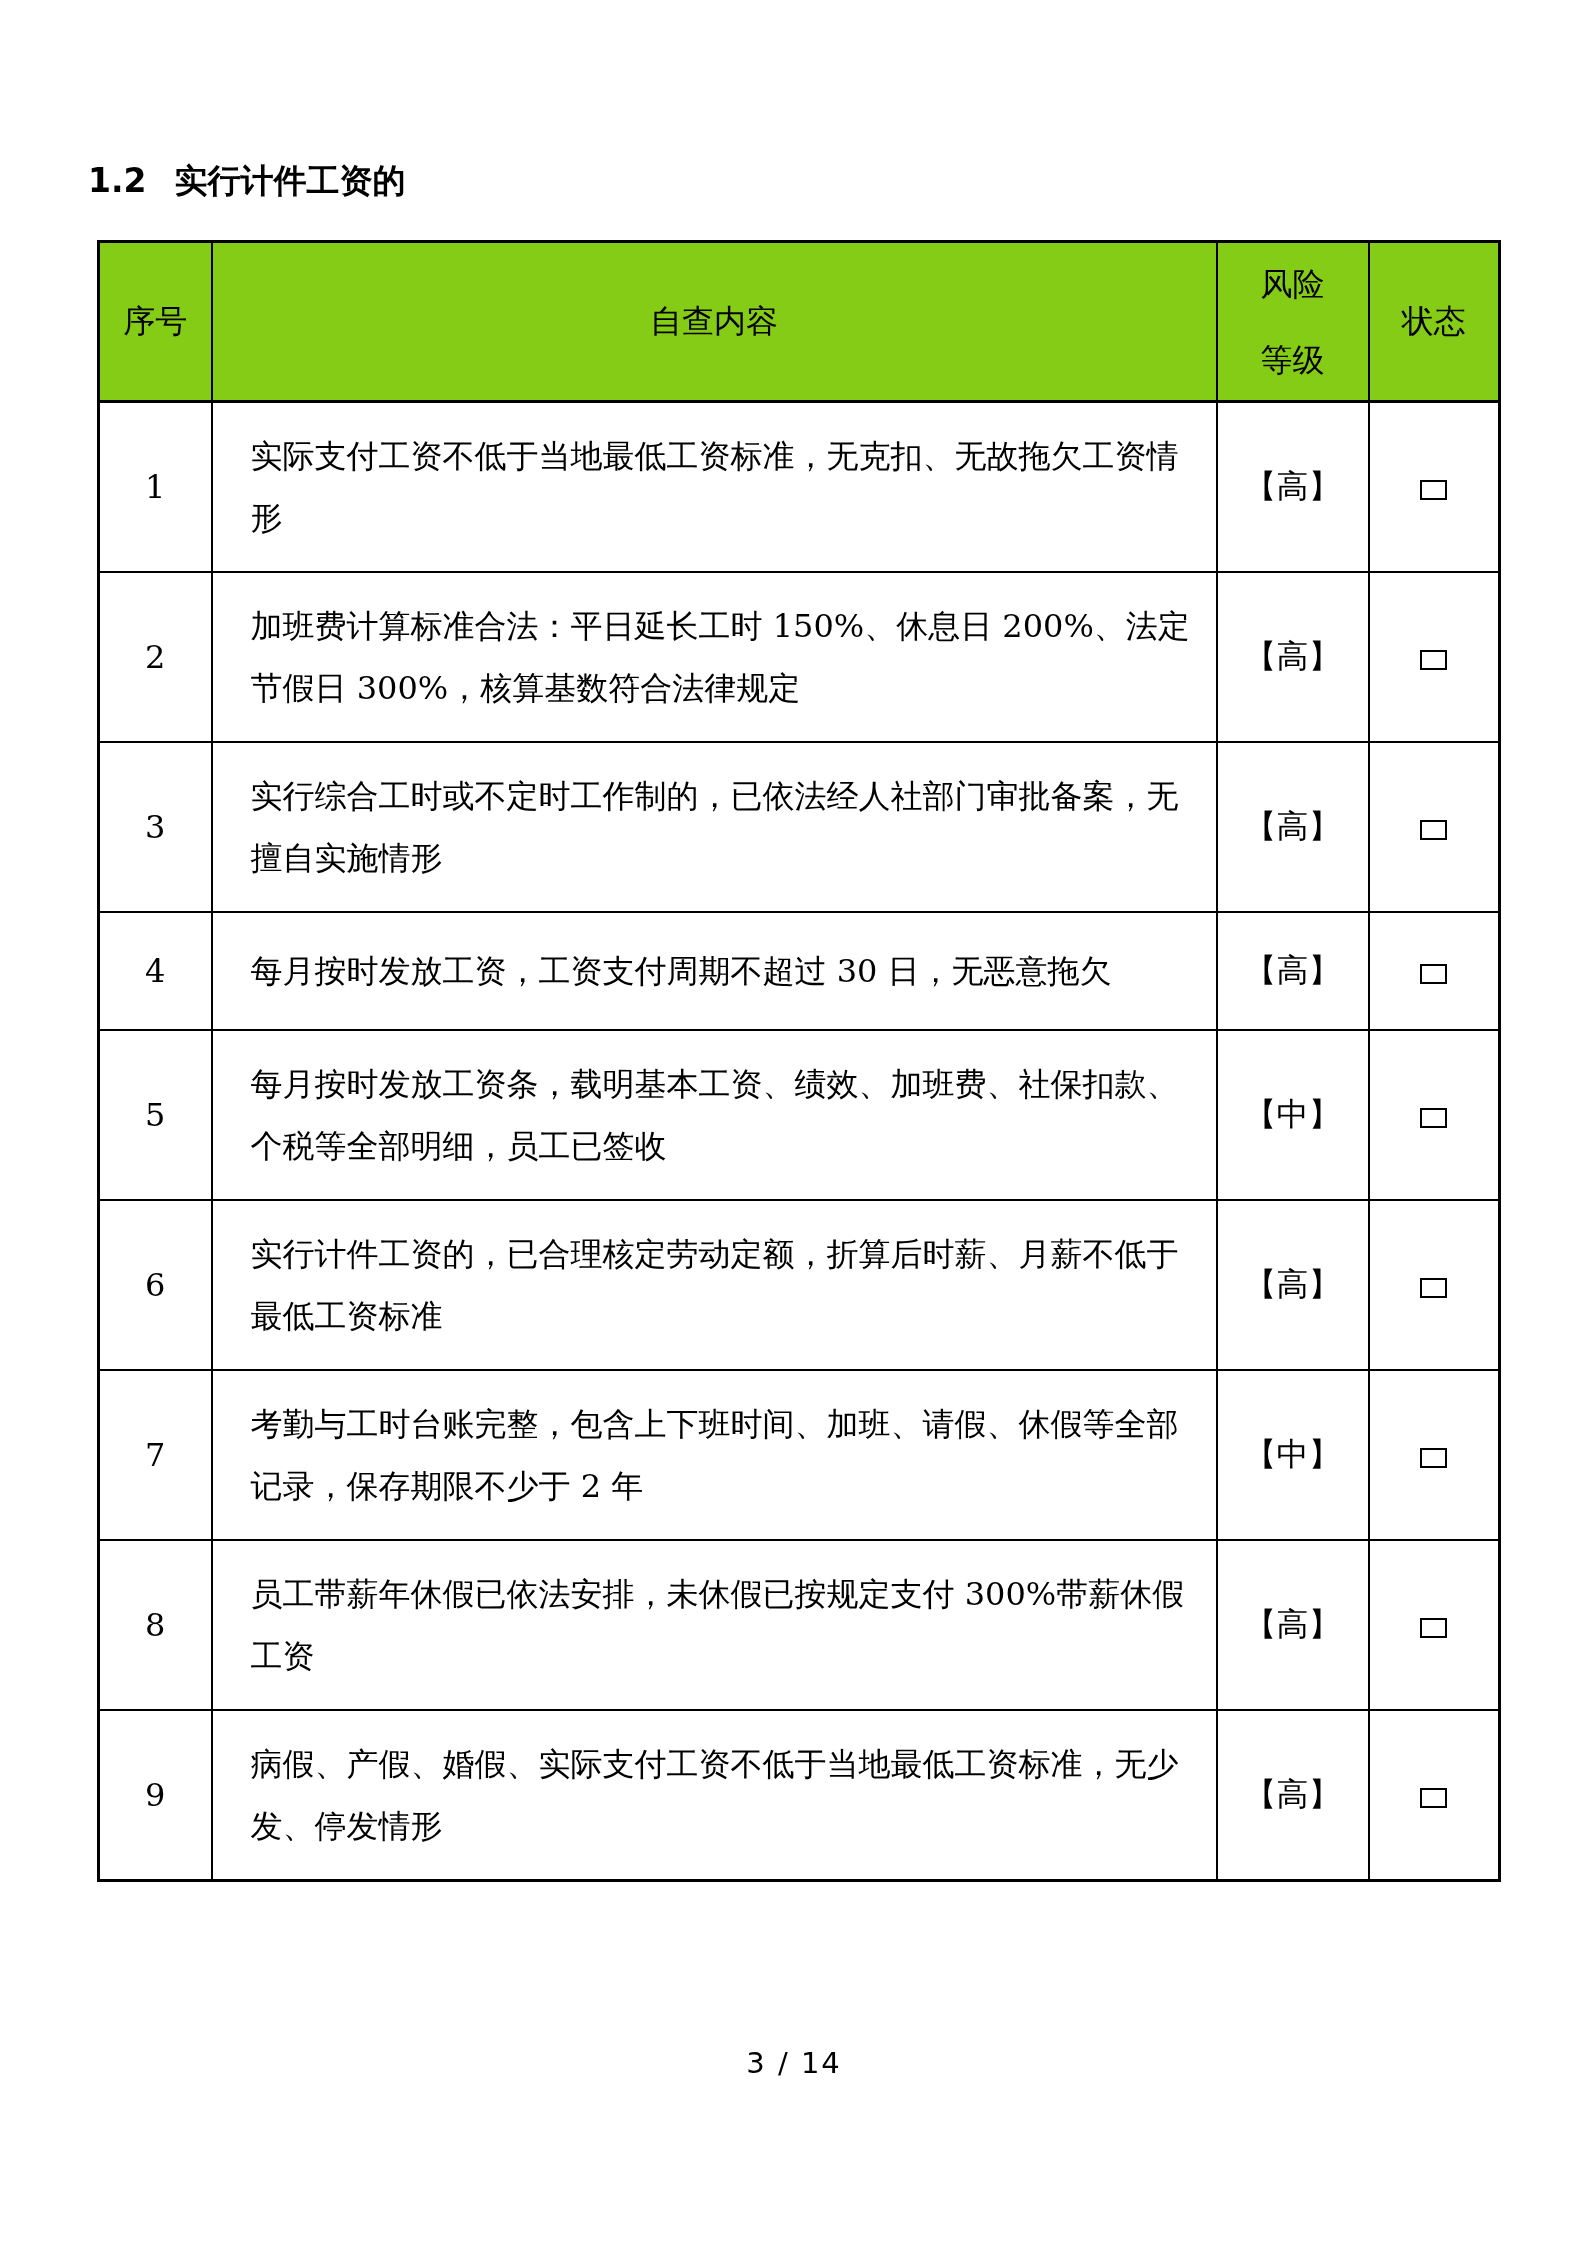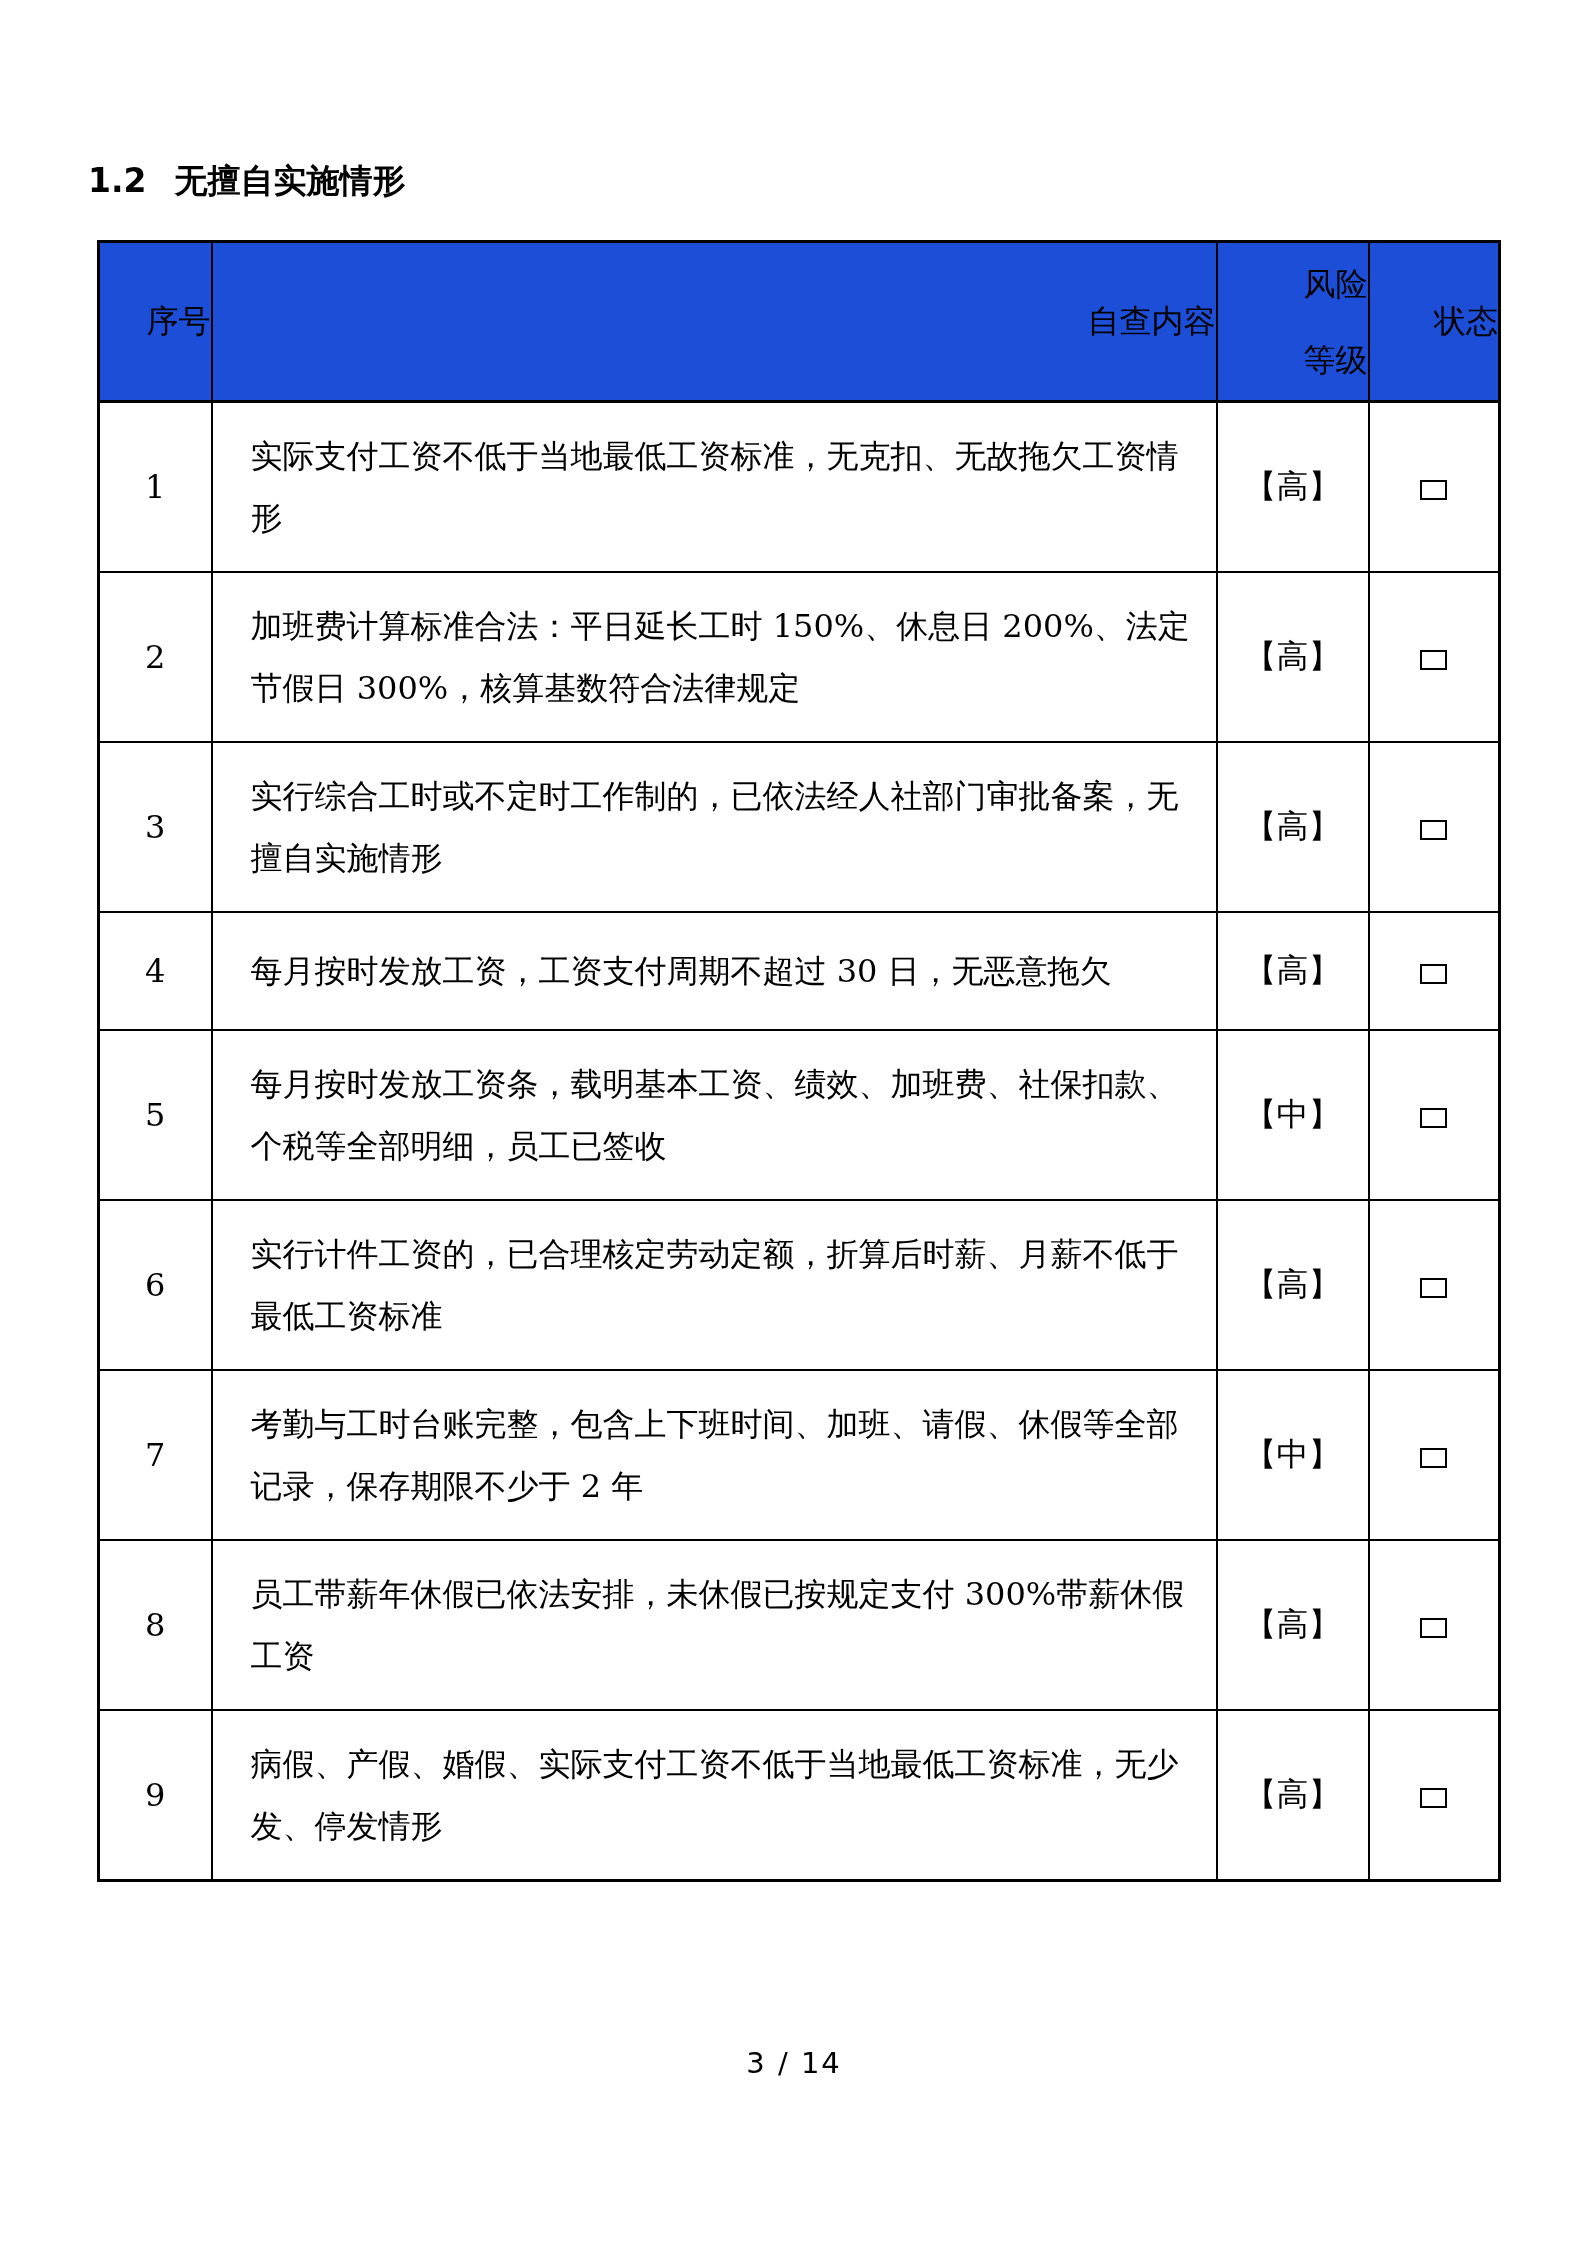--- a/index.html
+++ b/index.html
@@ -38,23 +38,23 @@
     border: 3px solid #000000;
   }
   table.checklist th,
   table.checklist td {
     border: 2px solid #000000;
     font-size: 32px;
     font-weight: normal;
     vertical-align: middle;
   }
   table.checklist thead th {
-    background: #1d4ed8;
+    background: #84cc16;
     height: 160px;
-    text-align: right;
+    text-align: center;
     border-bottom: 3px solid #000000;
   }
   .risk-header-line { line-height: 76px; }
 
   table.checklist tbody td { height: 118px; }
   td.c-num {
     text-align: center;
     padding: 0 4px;
   }
   td.c-content {
@@ -84,21 +84,21 @@
     font-family: "DejaVu Sans", "Liberation Sans", sans-serif;
     font-size: 29px;
     letter-spacing: 2px;
   }
 </style>
 </head>
 <body>
 
 <div class="section-heading">
   <span>1.2</span>
-  <span>无擅自实施情形</span>
+  <span>实行计件工资的</span>
 </div>
 
 <table class="checklist">
   <colgroup>
     <col style="width:113px">
     <col style="width:1005px">
     <col style="width:152px">
     <col style="width:131px">
   </colgroup>
   <thead>

